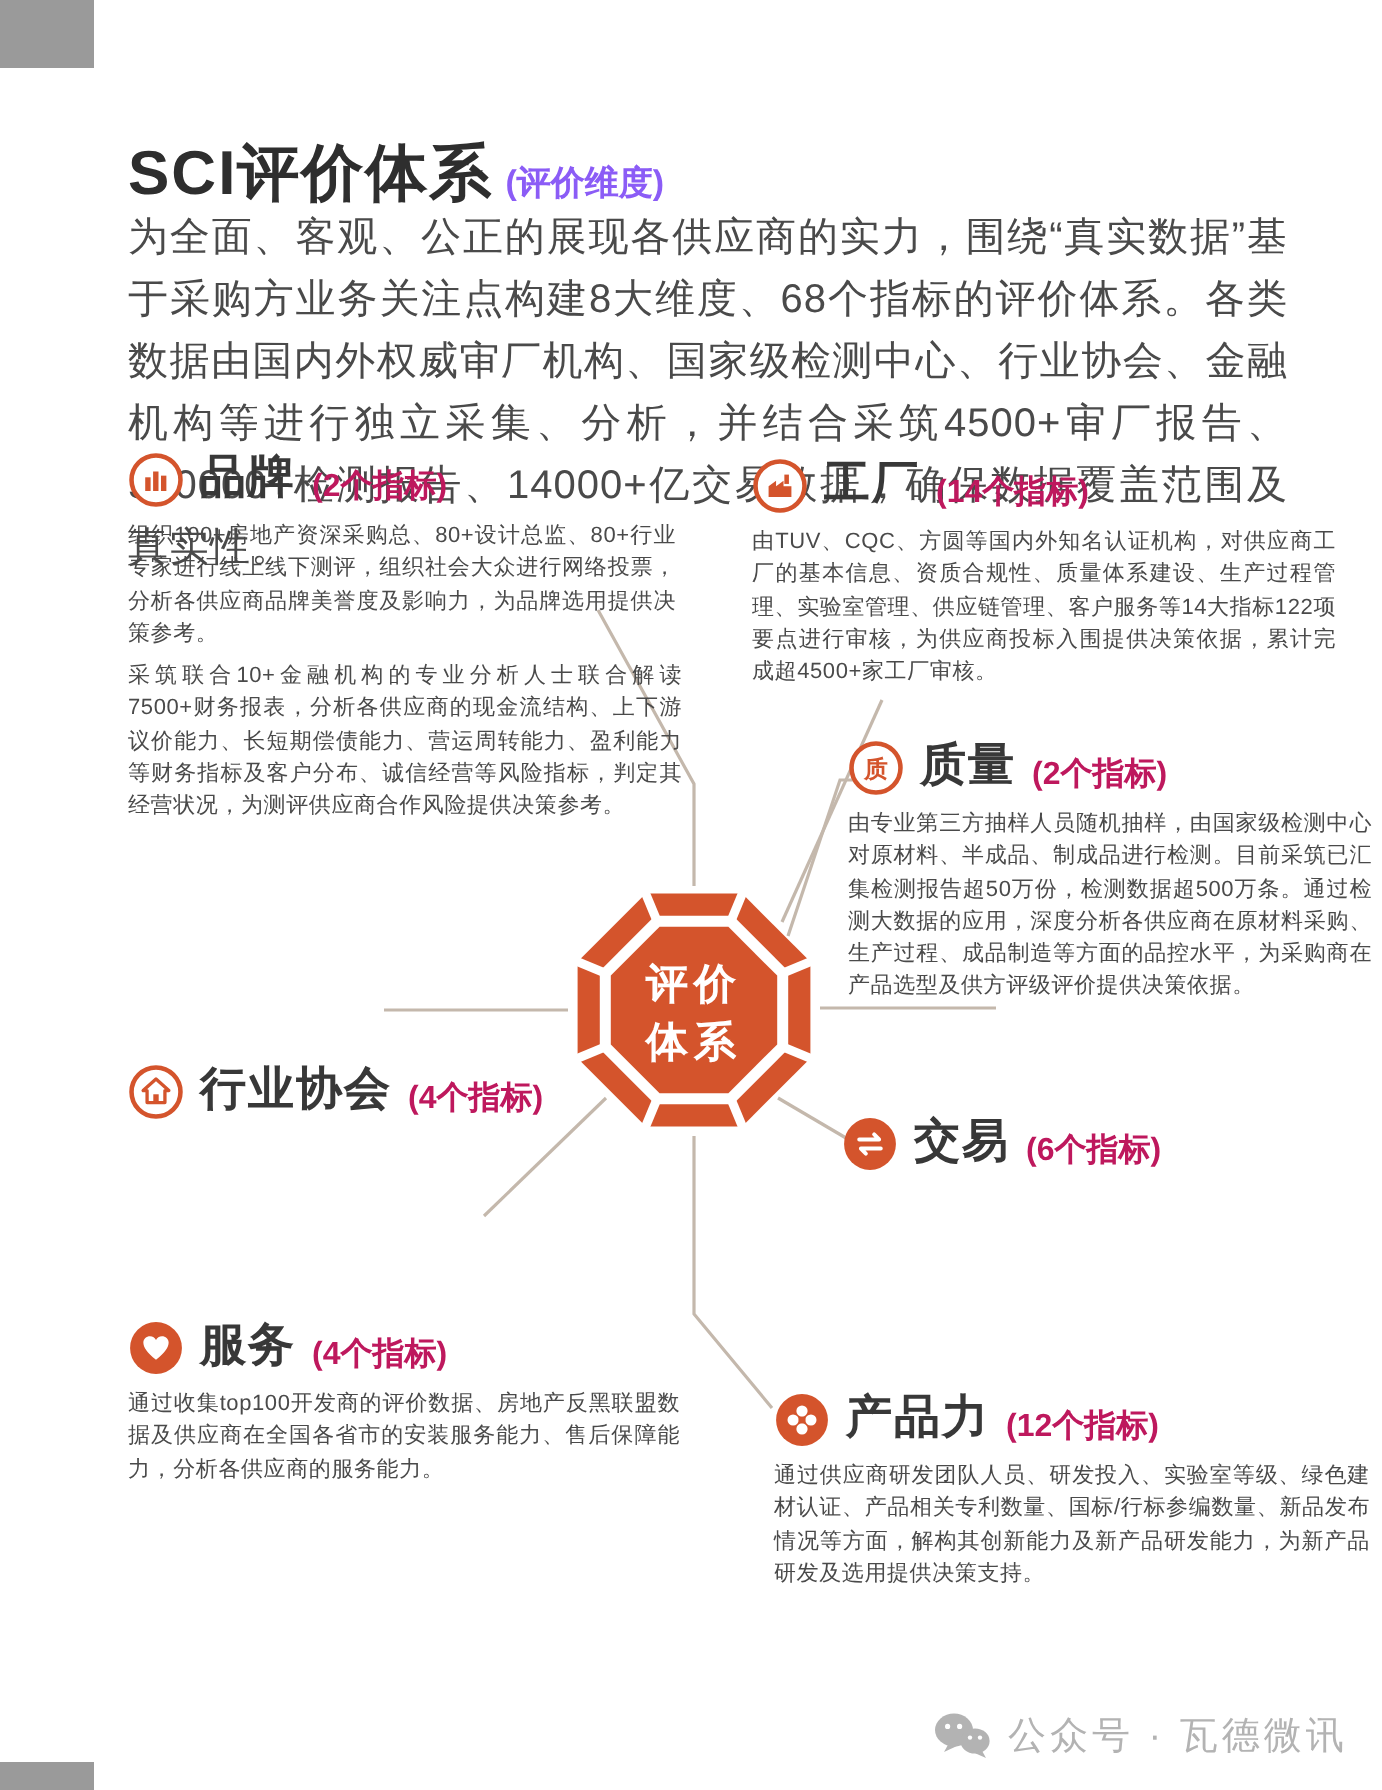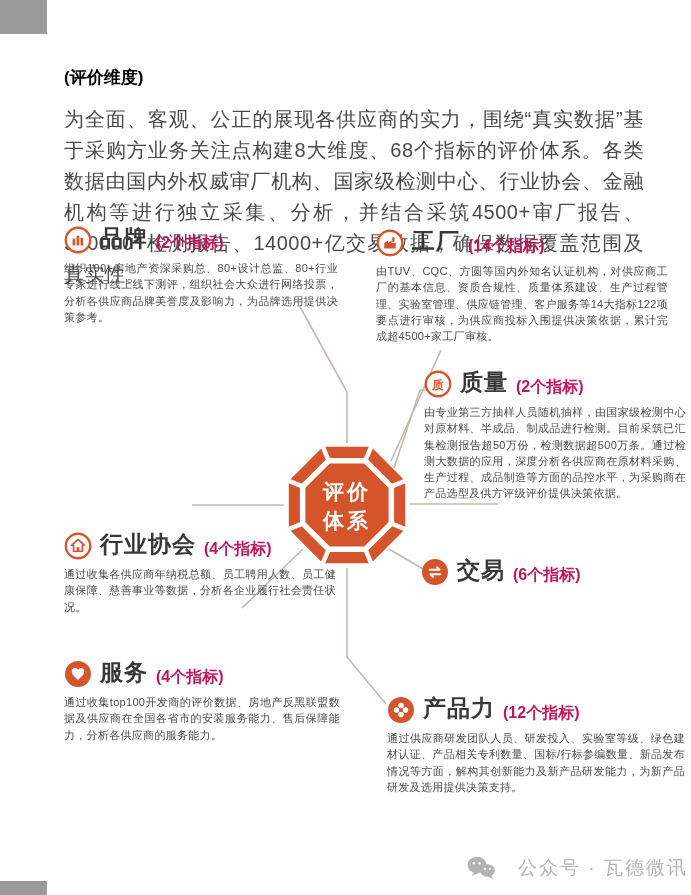--- a/index.html
+++ b/index.html
@@ -11,21 +11,21 @@
     color:#474747;
     overflow:hidden;
   }
   .corner-block { position:absolute; background:#9a9a9a; }
   .corner-top    { left:0; top:0;   width:47px; height:34px; }
   .corner-bottom { left:0; top:881px; width:47px; height:14px; }
 
   .header { position:absolute; left:64px; top:66px; width:590px; }
   .title-row { display:flex; align-items:baseline; gap:6px; }
   .page-title { font-size:31px; font-weight:bold; color:#2e2e2e; letter-spacing:1px; }
-  .title-suffix { font-size:17px; color:#000000; font-weight:600; }
+  .title-suffix { font-size:17px; color:#8b5cf6; font-weight:600; }
   .intro {
     position:absolute; left:64px; top:104px; width:580px;
     font-size:20px; line-height:1.55; color:#4a4a4a;
     text-align:justify; letter-spacing:0.5px;
   }
 
   .diagram-layer { position:absolute; left:0; top:0; z-index:1; pointer-events:none; }
 
   .sec { position:absolute; z-index:2; }
   .sec-head { display:flex; align-items:flex-end; gap:8px; margin-bottom:6px; }
@@ -33,33 +33,34 @@
   .sec-count { font-size:16px; font-weight:bold; color:#be185d; padding-top:6px; }
   .sec-body {
     font-size:11px; line-height:1.48; color:#4a4a4a;
     text-align:justify; letter-spacing:0.3px;
   }
   .icon { width:28px; height:28px; display:inline-block; flex:0 0 28px; }
   .icon svg { width:100%; height:100%; display:block; }
 
   .footer {
     position:absolute; left:466px; top:855px; z-index:2;
-    display:flex; align-items:center; gap:22px;
+    display:flex; align-items:center; gap:8px;
     color:#b3b3b3; font-size:19px; letter-spacing:2px;
   }
   .footer .wechat-ic { width:30px; height:26px; }
 </style>
 </head>
 <body>
 
 <div class="corner-block corner-top"></div>
 <div class="corner-block corner-bottom"></div>
 
 <div class="header">
   <div class="title-row">
+    <span class="page-title">SCI评价体系</span>
     <span class="title-suffix">(评价维度)</span>
   </div>
 </div>
 <p class="intro">为全面、客观、公正的展现各供应商的实力，围绕“真实数据”基于采购方业务关注点构建8大维度、68个指标的评价体系。各类数据由国内外权威审厂机构、国家级检测中心、行业协会、金融机构等进行独立采集、分析，并结合采筑4500+审厂报告、500000+检测报告、14000+亿交易数据，确保数据覆盖范围及真实性。</p>
 
 <svg class="diagram-layer" width="691" height="895" viewBox="0 0 691 895">
   <g stroke="#c4b8ac" stroke-width="1.6" fill="none">
     <polyline points="347,443 347,392 299,305"></polyline>
     <polyline points="284,505 192,505"></polyline>
     <polyline points="303,549 242,608"></polyline>
@@ -98,35 +99,35 @@
         <rect x="15.9" y="11.4" width="2.6" height="7.4" fill="#d4542c"></rect>
         </svg>
     </span>
     <h2 class="sec-title">品牌</h2>
     <span class="sec-count">(2个指标)</span>
   </div>
   <p class="sec-body">组织100+房地产资深采购总、80+设计总监、80+行业专家进行线上线下测评，组织社会大众进行网络投票，分析各供应商品牌美誉度及影响力，为品牌选用提供决策参考。</p>
 </section>
 
 <section class="sec" style="left:64px; top:330px; width:277px">
+  <p class="sec-body">采筑联合10+金融机构的专业分析人士联合解读7500+财务报表，分析各供应商的现金流结构、上下游议价能力、长短期偿债能力、营运周转能力、盈利能力等财务指标及客户分布、诚信经营等风险指标，判定其经营状况，为测评供应商合作风险提供决策参考。</p>
 </section>
 
 <section class="sec" style="left:64px; top:529px; width:272px">
   <div class="sec-head">
     <span class="icon">
       <svg viewBox="0 0 27 27">
           <circle cx="13.5" cy="13.5" r="11.8" fill="#fff" stroke="#d4542c" stroke-width="2.2"></circle>
         <path d="M13.5 7.2 L7.3 12.8 H9.2 V18.6 H17.8 V12.8 H19.7 Z" fill="none" stroke="#d4542c" stroke-width="1.6" stroke-linejoin="round"></path>
         <rect x="12.2" y="14.6" width="2.6" height="4" fill="#d4542c"></rect>
         </svg>
     </span>
     <h2 class="sec-title">行业协会</h2>
     <span class="sec-count">(4个指标)</span>
   </div>
-  <p class="sec-body">通过收集各供应商年纳税总额、员工聘用人数、员工健康保障、慈善事业等数据，分析各企业履行社会责任状况。</p>
 </section>
 
 <section class="sec" style="left:64px; top:657px; width:276px">
   <div class="sec-head">
     <span class="icon">
       <svg viewBox="0 0 27 27">
           <circle cx="13.5" cy="13.5" r="12.5" fill="#d4542c"></circle>
         <path d="M13.5 19.2 C9.2 15.8 7.4 13.2 7.4 10.9 C7.4 9.1 8.9 7.8 10.6 7.8 C11.9 7.8 13 8.6 13.5 9.7 C14 8.6 15.1 7.8 16.4 7.8 C18.1 7.8 19.6 9.1 19.6 10.9 C19.6 13.2 17.8 15.8 13.5 19.2 Z" fill="#fff"></path>
         </svg>
     </span>

